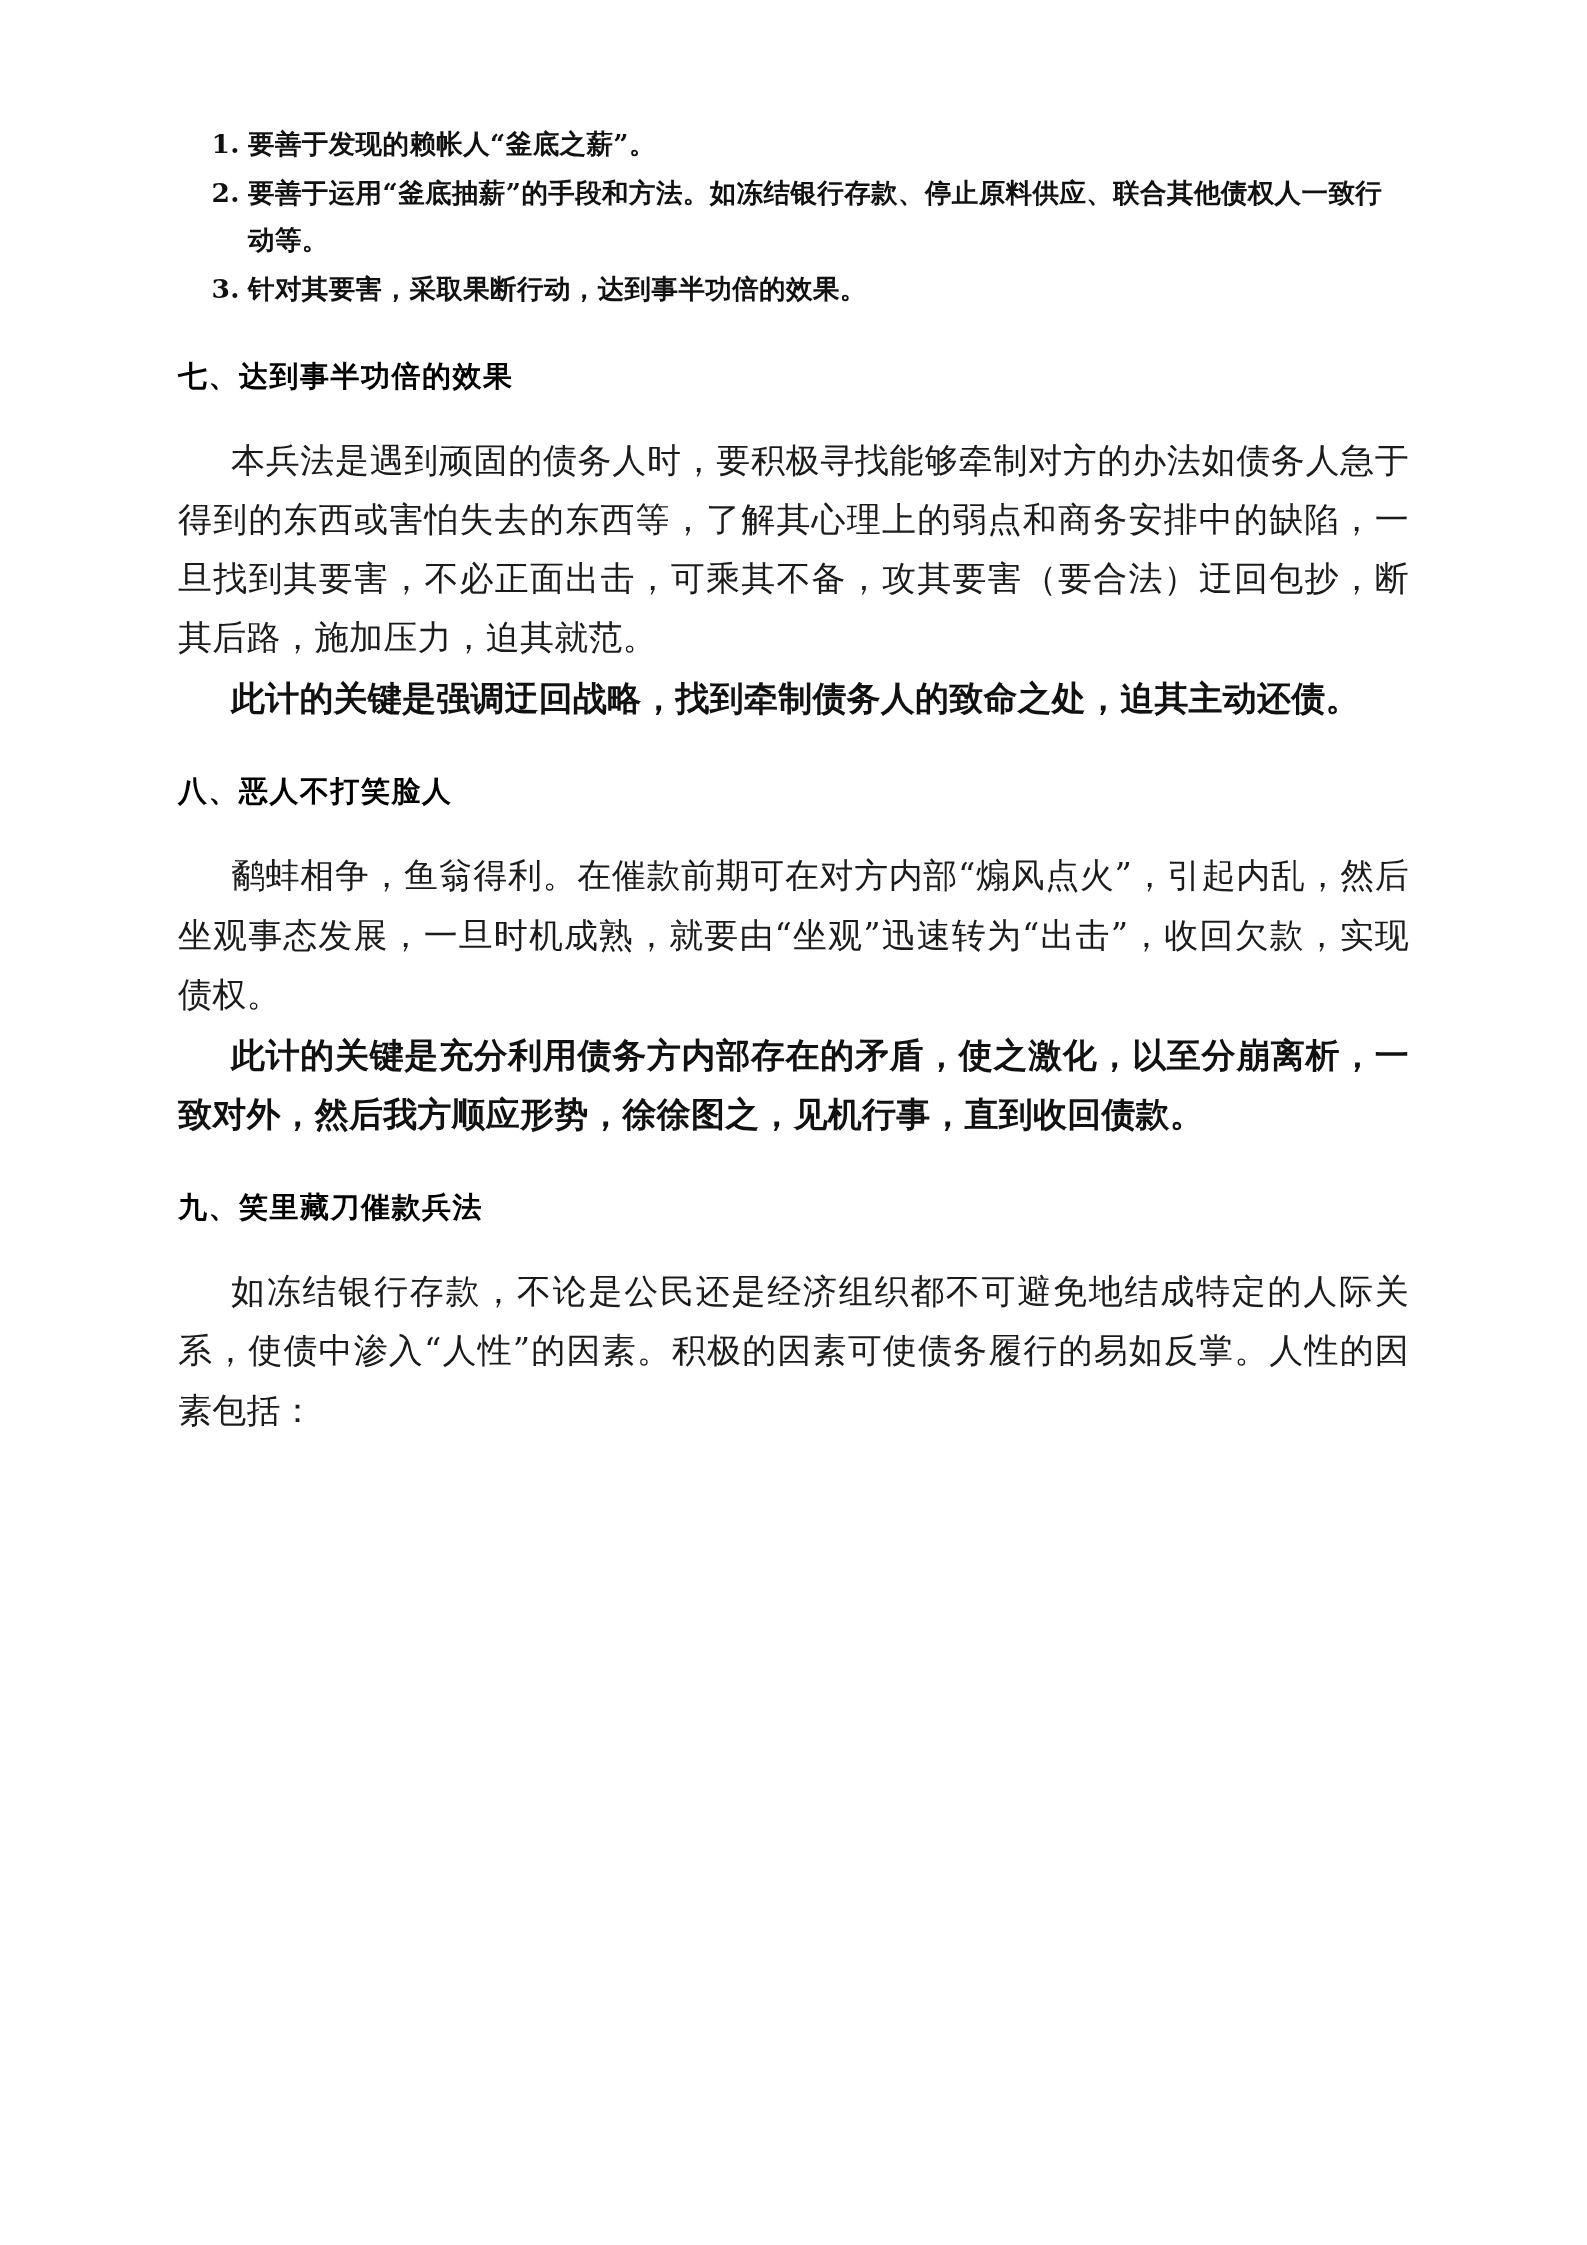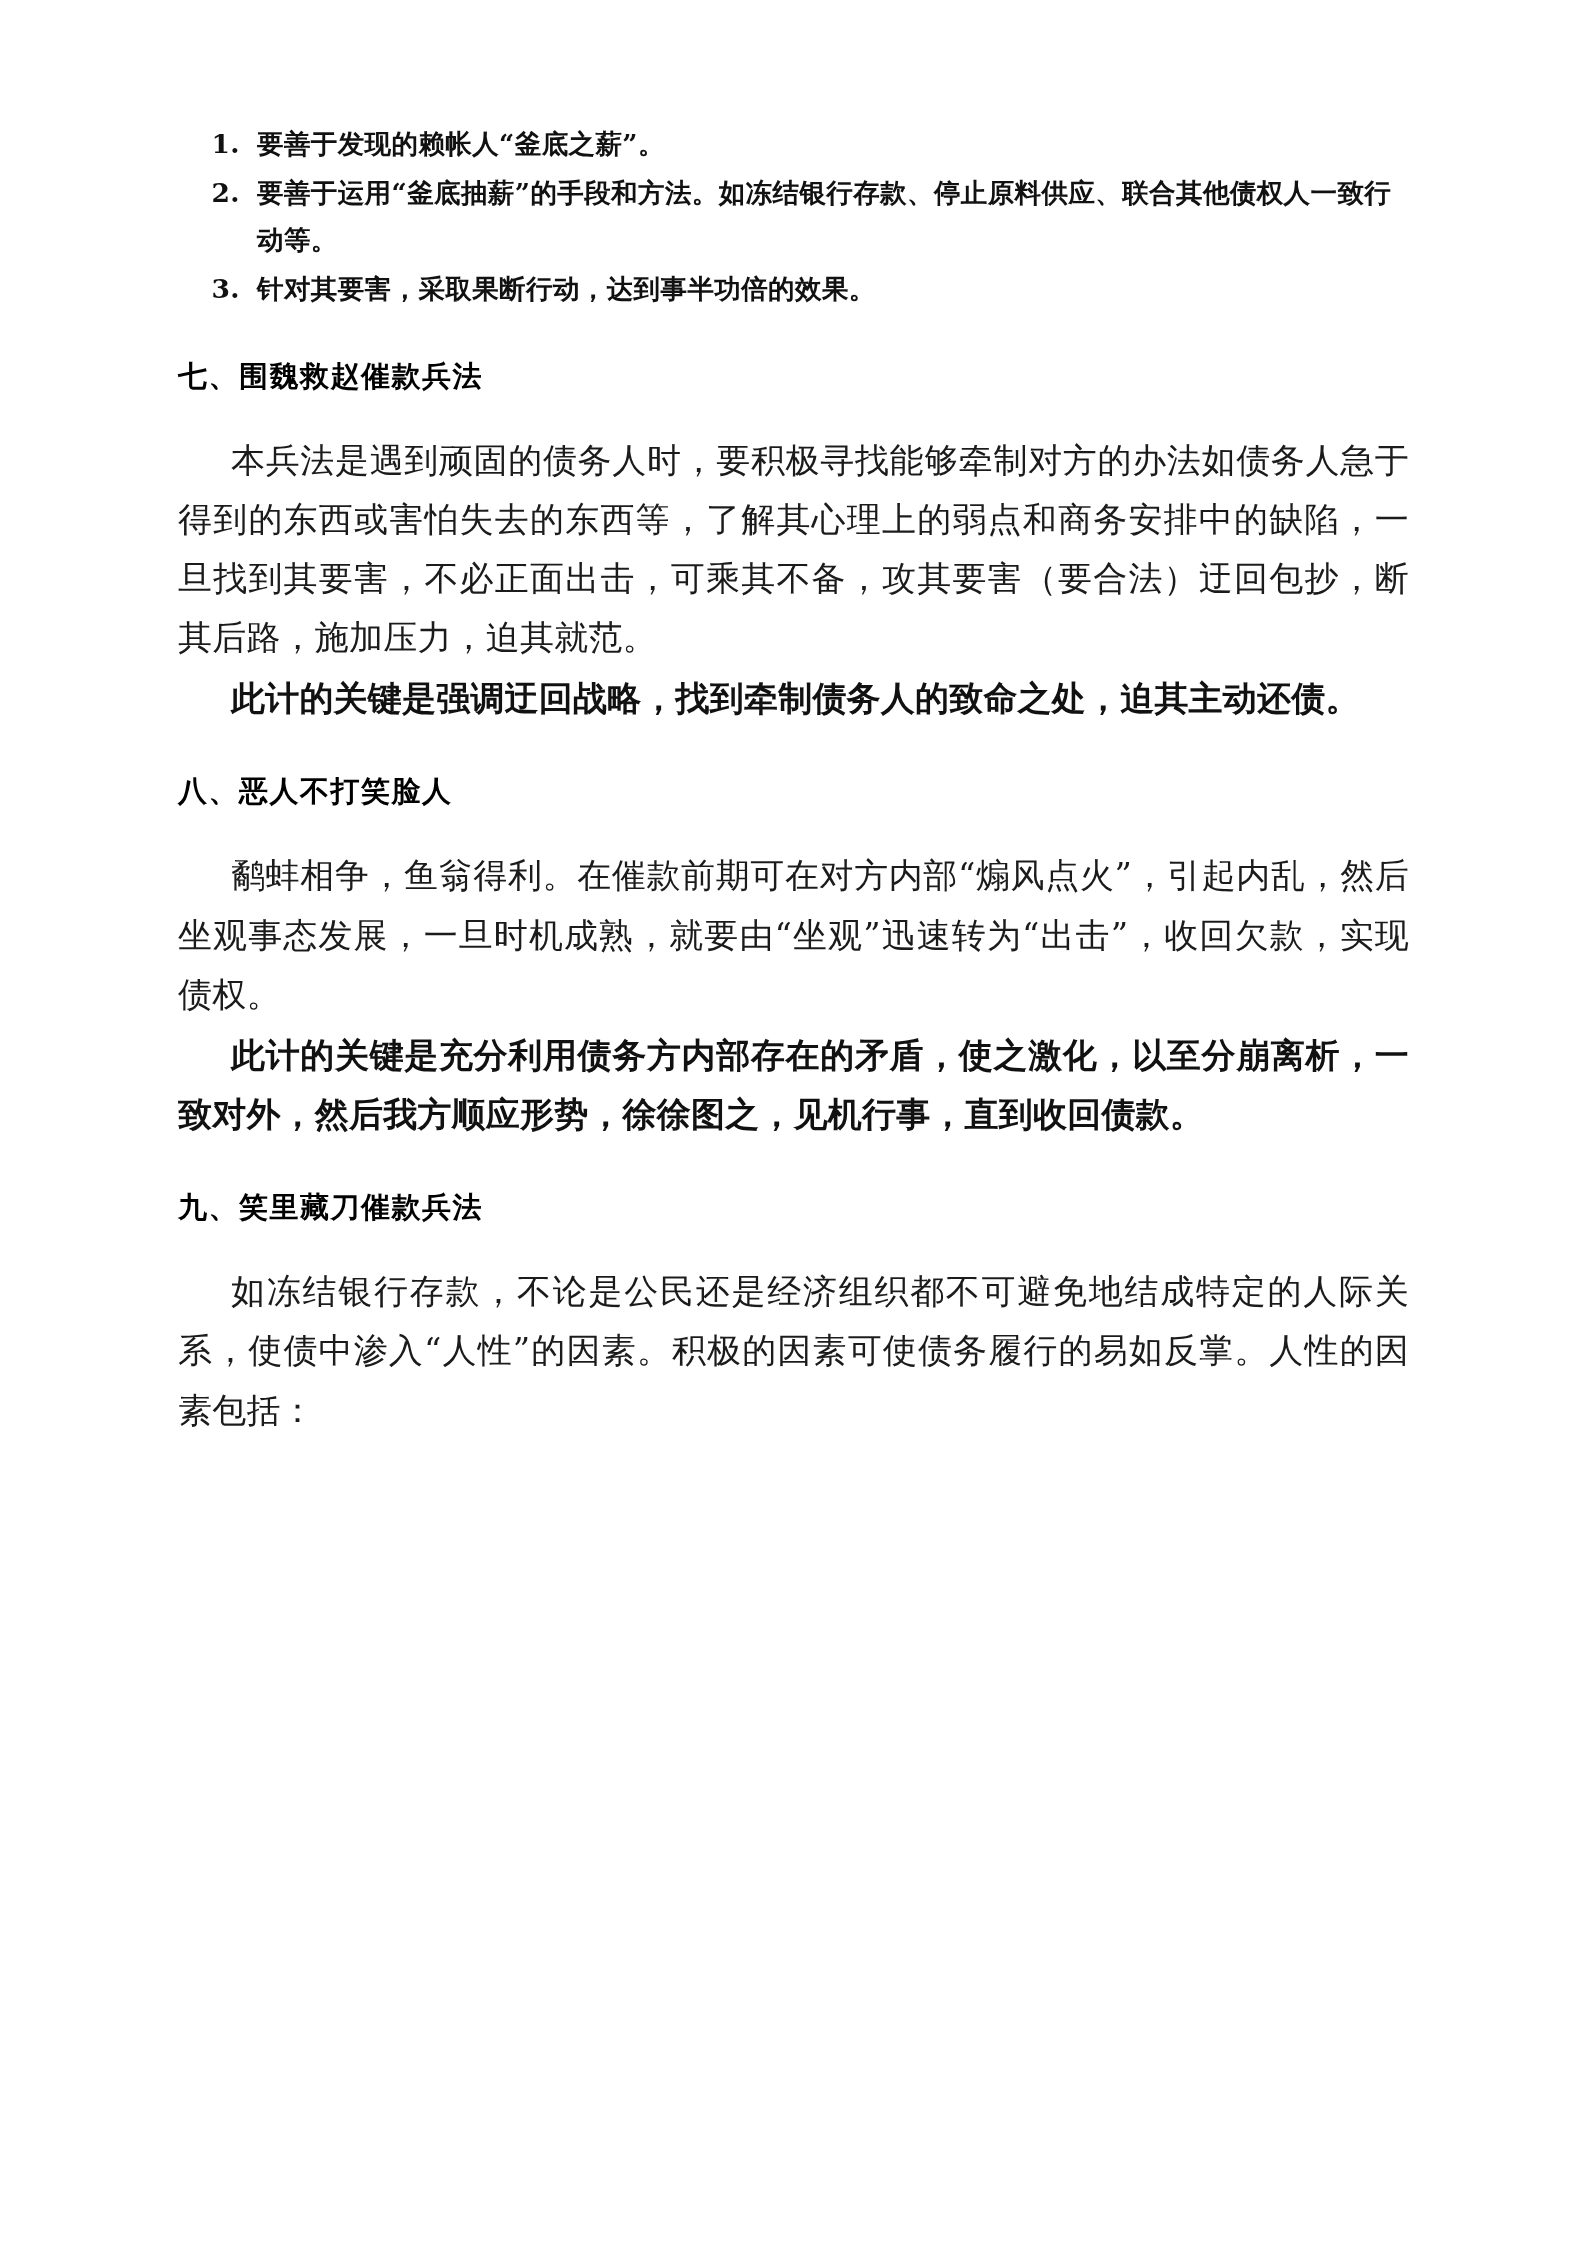--- a/index.html
+++ b/index.html
@@ -41,21 +41,20 @@
     position: absolute;
     left: 12px;
     top: 0;
     width: 50px;
     text-align: right;
     font-weight: 700;
     font-family: "DejaVu Serif", "Liberation Serif", serif;
   }
   ol.num-list > li .li-text {
     display: block;
-    margin-left: 9px;
   }
 
   
   h2.sec-head {
     font-family: "DejaVu Sans", "Liberation Sans", sans-serif;
     font-size: 29px;
     font-weight: 700;
     letter-spacing: 1.5px;
     margin: 44px 0 34px 0;
     padding: 0;
@@ -93,21 +92,21 @@
       <li>
         <span class="marker">2.</span>
         <span class="li-text">要善于运用“釜底抽薪”的手段和方法。如冻结银行存款、停止原料供应、联合其他债权人一致行动等。</span>
       </li>
       <li>
         <span class="marker">3.</span>
         <span class="li-text">针对其要害，采取果断行动，达到事半功倍的效果。</span>
       </li>
     </ol>
 
-    <h2 class="sec-head">七、围魏救赵催款兵法</h2>
+    <h2 class="sec-head">七、达到事半功倍的效果</h2>
     <p class="para light">本兵法是遇到顽固的债务人时，要积极寻找能够牵制对方的办法如债务人急于得到的东西或害怕失去的东西等，了解其心理上的弱点和商务安排中的缺陷，一旦找到其要害，不必正面出击，可乘其不备，攻其要害（要合法）迂回包抄，断其后路，施加压力，迫其就范。</p>
     <p class="para bold">此计的关键是强调迂回战略，找到牵制债务人的致命之处，迫其主动还债。</p>
 
     <h2 class="sec-head">八、恶人不打笑脸人</h2>
     <p class="para light">鹬蚌相争，鱼翁得利。在催款前期可在对方内部“煽风点火”，引起内乱，然后坐观事态发展，一旦时机成熟，就要由“坐观”迅速转为“出击”，收回欠款，实现债权。</p>
     <p class="para bold">此计的关键是充分利用债务方内部存在的矛盾，使之激化，以至分崩离析，一致对外，然后我方顺应形势，徐徐图之，见机行事，直到收回债款。</p>
 
     <h2 class="sec-head">九、笑里藏刀催款兵法</h2>
     <p class="para light">如冻结银行存款，不论是公民还是经济组织都不可避免地结成特定的人际关系，使债中渗入“人性”的因素。积极的因素可使债务履行的易如反掌。人性的因素包括：</p>
 

